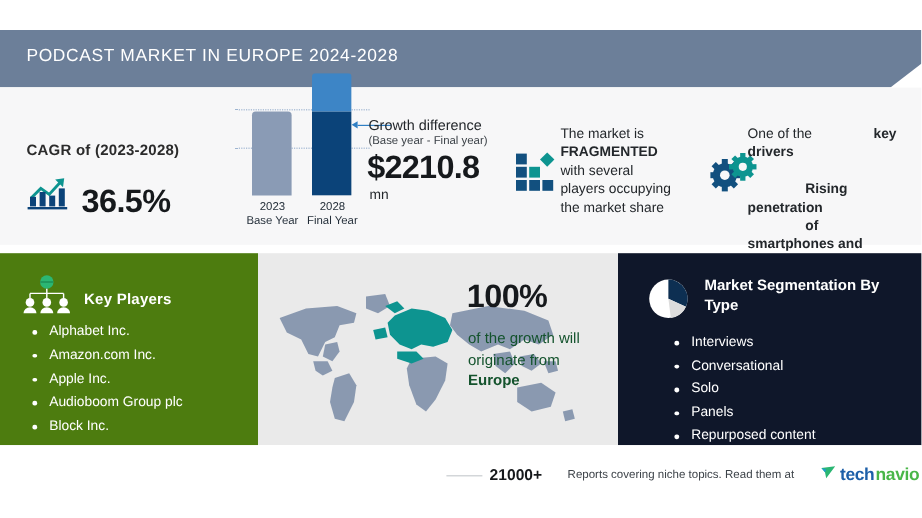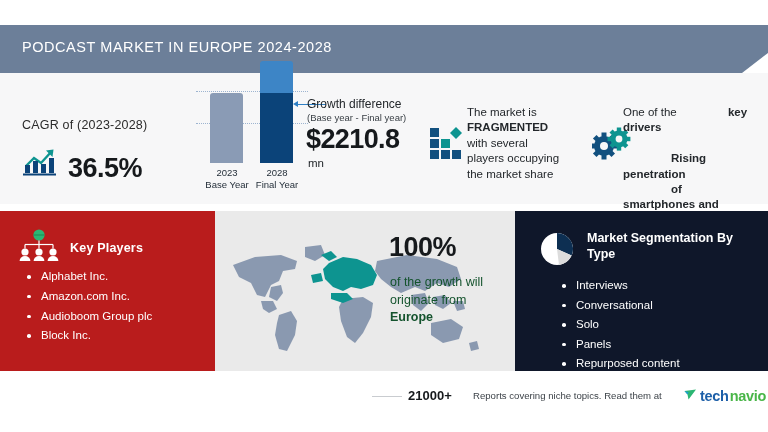--- a/index.html
+++ b/index.html
@@ -27,21 +27,21 @@
 
   
   .top-strip{
     position:absolute;left:0;top:73px;width:768px;height:131px;
     background:#f7f7f8;
   }
 
   
   .cagr-label{
     position:absolute;left:22px;top:45px;font-size:12.5px;color:#2b2b2b;
-    letter-spacing:.2px;white-space:nowrap;
+    letter-spacing:.2px;white-space:nowrap;font-weight:bold;
   }
   .cagr-row{position:absolute;left:22px;top:68px;display:flex;align-items:center;gap:10px;}
   .cagr-value{font-size:27px;font-weight:bold;color:#16191c;letter-spacing:-.5px;margin-top:12px;}
 
   
   .chart{position:absolute;left:196px;top:12px;width:112px;height:110px;}
   .chart .gridline{position:absolute;left:0;width:112px;border-top:1px dotted #9db4d0;}
   .bar{position:absolute;bottom:32px;width:33px;border-radius:3px 3px 0 0;overflow:hidden;}
   .bar .seg{width:100%;}
   .bar-caption{position:absolute;width:60px;text-align:center;font-size:9.5px;color:#1f2a35;line-height:12px;}
@@ -59,21 +59,21 @@
   
   .frag-text{position:absolute;left:467px;top:32px;width:120px;font-size:11.5px;color:#23272b;line-height:15.4px;}
   .frag-text b{font-weight:bold;}
 
   
   .driver-text{position:absolute;left:623px;top:32px;width:132px;font-size:11.5px;color:#23272b;line-height:15.4px;}
   .driver-text b{font-weight:bold;padding-left:48px;}
 
   
   .players-panel{
-    position:absolute;left:0;top:211px;width:215px;height:160px;background:#b91c1c;
+    position:absolute;left:0;top:211px;width:215px;height:160px;background:#4d7c0f;
   }
   .players-head{position:absolute;left:18px;top:18px;display:flex;align-items:center;gap:10px;}
   .players-title{color:#ffffff;font-size:12.5px;font-weight:bold;letter-spacing:.2px;}
   .players-list{position:absolute;left:26px;top:56px;margin:0;padding:0;list-style:none;}
   .players-list li{
     color:#ffffff;font-size:11.5px;line-height:19.8px;padding-left:15px;position:relative;white-space:nowrap;
   }
   .players-list li:before{
     content:"";position:absolute;left:1px;top:8px;width:3.6px;height:3.6px;background:#ffffff;border-radius:50%;
   }
@@ -239,20 +239,21 @@
             <circle cx="35" cy="23" r="3.6"></circle>
               <path d="M29.6 32 a5.4 5 0 0 1 10.8 0 z"></path>
           </g>
         </svg>
       </span>
       <span class="players-title">Key Players</span>
     </div>
     <ul class="players-list">
       <li>Alphabet Inc.</li>
       <li>Amazon.com Inc.</li>
+      <li>Apple Inc.</li>
       <li>Audioboom Group plc</li>
       <li>Block Inc.</li>
     </ul>
   </div>
 
   <div class="map-panel">
     <svg class="map-svg" width="280" height="120" viewBox="0 0 280 120">
       <g fill="#8a99b0">
 
         <path d="M8 26 L30 18 L56 16 L72 22 L70 30 L58 32 L54 42 L46 46 L40 58 L32 56 L26 44 L14 38 Z"></path>

